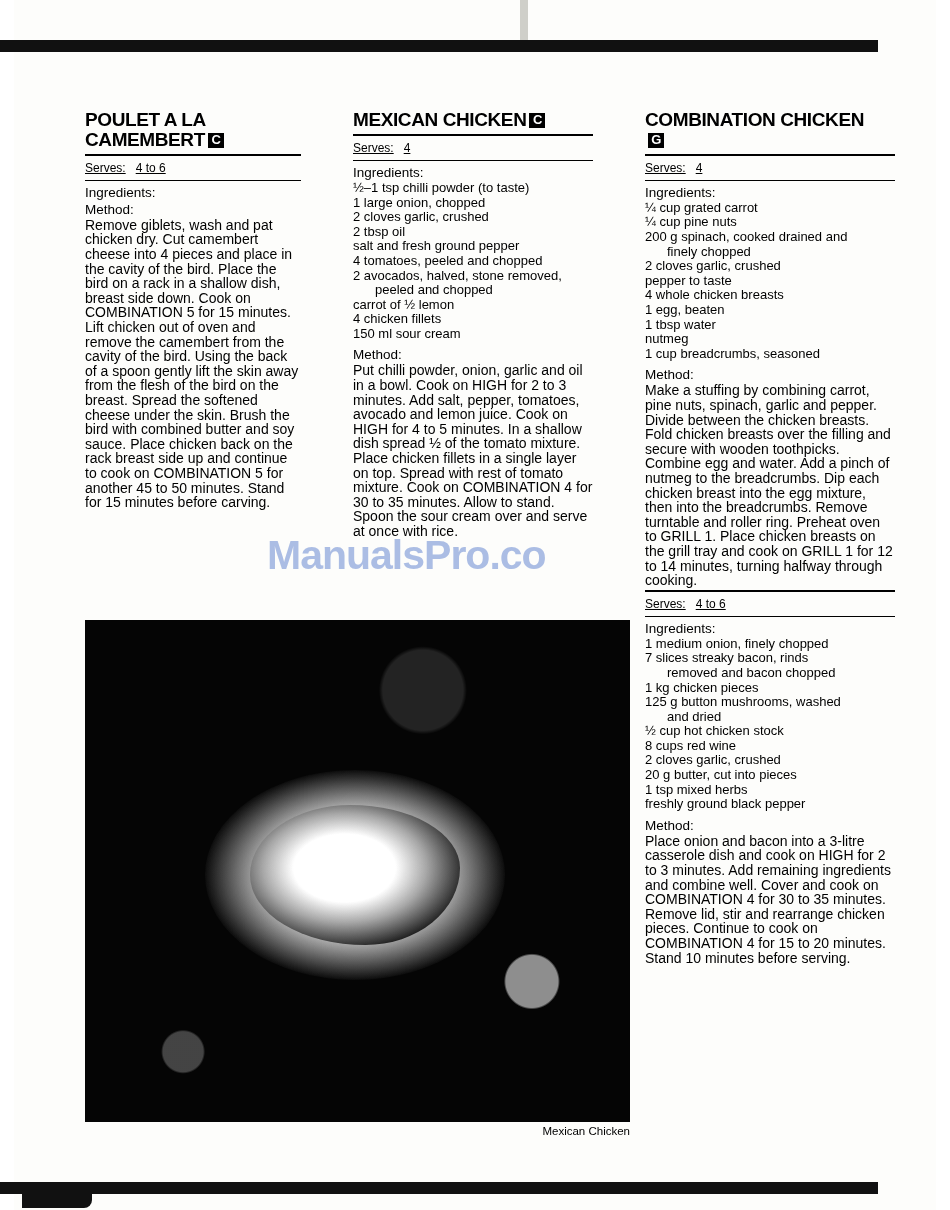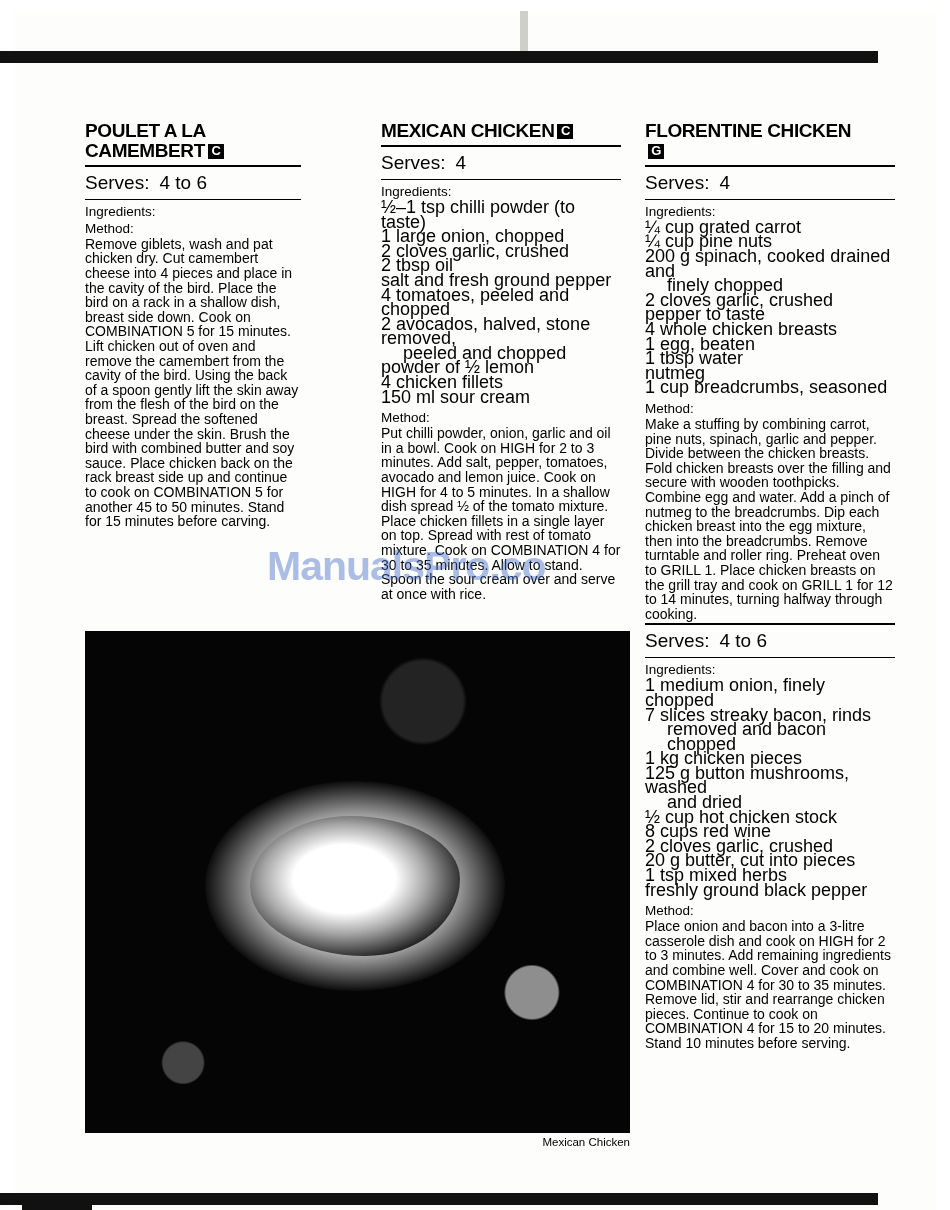--- a/index.html
+++ b/index.html
@@ -6,37 +6,36 @@
   body{
     width:950px;height:1210px;
     font-family:"Liberation Sans", sans-serif;
     color:#000;
     position:relative;
     overflow:hidden;
   }
   .page{
     position:absolute;inset:0;
     background:#fdfdfb;
-    margin-top:11px;
   }
   .bar-top{position:absolute;left:0;top:40px;width:878px;height:12px;background:#111;}
   .bar-top2{position:absolute;left:520px;top:0;width:8px;height:40px;background:#cfcfc9;}
   .bar-bottom{position:absolute;left:0;top:1182px;width:878px;height:12px;background:#111;}
   .blob-bottom{position:absolute;left:22px;top:1182px;width:70px;height:26px;background:#111;border-radius:0 0 8px 0;}
   .right-edge{position:absolute;right:0;top:0;width:14px;height:1210px;background:#ffffff;}
   .left-edge{position:absolute;left:0;top:0;width:14px;height:1210px;background:#ffffff;}
 
   .cols{
     position:absolute;
     left:85px;top:110px;
     width:810px;height:1060px;
   }
   .col{position:absolute;top:0;}
   .col1{left:0;width:216px;}
-  .col2{left:296px;width:240px;}
+  .col2{left:268px;width:240px;}
   .col3{left:560px;width:250px;}
 
   h2.recipe-title{
     font-size:19px;
     font-weight:bold;
     letter-spacing:-0.4px;
     margin:0 0 4px 0;
     line-height:1.05;
     font-family:"Liberation Sans", sans-serif;
   }
@@ -45,26 +44,26 @@
     display:inline-block;
     background:#000;color:#fff;
     font-size:13px;font-weight:bold;
     padding:0px 3px 1px 3px;
     line-height:14px;
     vertical-align:2px;
     margin-left:3px;
     min-width:10px;
     text-align:center;
   }
-  .serves{font-size:19px;margin:3px 0 5px 0;}
+  .serves{font-size:12px;margin:3px 0 5px 0;text-decoration:underline;}
   .serves .lbl{}
   .serves .val{margin-left:10px;}
   .section-head{font-size:13.5px;font-weight:normal;margin:2px 0 1px 0;}
   ul.ing{list-style:none;margin:0 0 6px 0;padding:0;}
-  ul.ing li{font-size:18px;line-height:14.6px;margin:0;}
+  ul.ing li{font-size:13px;line-height:14.6px;margin:0;}
   ul.ing li .indent{display:block;padding-left:22px;}
   p.method{font-size:14px;line-height:14.6px;margin:0;}
   .hairline{border-bottom:1px solid #000;margin:4px 0 4px 0;}
 
   
   .photo-wrap{
     position:absolute;
     left:0px;top:510px;
     width:545px;height:520px;
   }
@@ -154,31 +153,31 @@
         <li>½–1 tsp chilli powder (to taste)</li>
         <li>1 large onion, chopped</li>
         <li>2 cloves garlic, crushed</li>
         <li>2 tbsp oil</li>
         <li>salt and fresh ground pepper</li>
         <li>4 tomatoes, peeled and chopped</li>
         <li>2 avocados, halved, stone removed,</li>
         <li>
             <span class="indent">peeled and chopped</span>
           </li>
-        <li>powder of ½ lemon</li>
+        <li>carrot of ½ lemon</li>
         <li>4 chicken fillets</li>
         <li>150 ml sour cream</li>
       </ul>
       <div class="section-head">Method:</div>
       <p class="method">Put chilli powder, onion, garlic and oil in a bowl. Cook on HIGH for 2 to 3 minutes. Add salt, pepper, tomatoes, avocado and lemon juice. Cook on HIGH for 4 to 5 minutes. In a shallow dish spread ½ of the tomato mixture. Place chicken fillets in a single layer on top. Spread with rest of tomato mixture. Cook on COMBINATION 4 for 30 to 35 minutes. Allow to stand. Spoon the sour cream over and serve at once with rice.</p>
     </div>
 
     <div class="col col3">
       <h2 class="recipe-title">
-        <span>FLORENTINE CHICKEN</span><br><span class="badge">G</span>
+        <span>COMBINATION CHICKEN</span><br><span class="badge">G</span>
       </h2>
       <div class="title-rule"></div>
       <div class="serves">
         <span class="lbl">Serves:</span><span class="val">4</span>
       </div>
       <div class="hairline"></div>
       <div class="section-head">Ingredients:</div>
       <ul class="ing">
         <li>¼ cup grated carrot</li>
         <li>¼ cup pine nuts</li>

